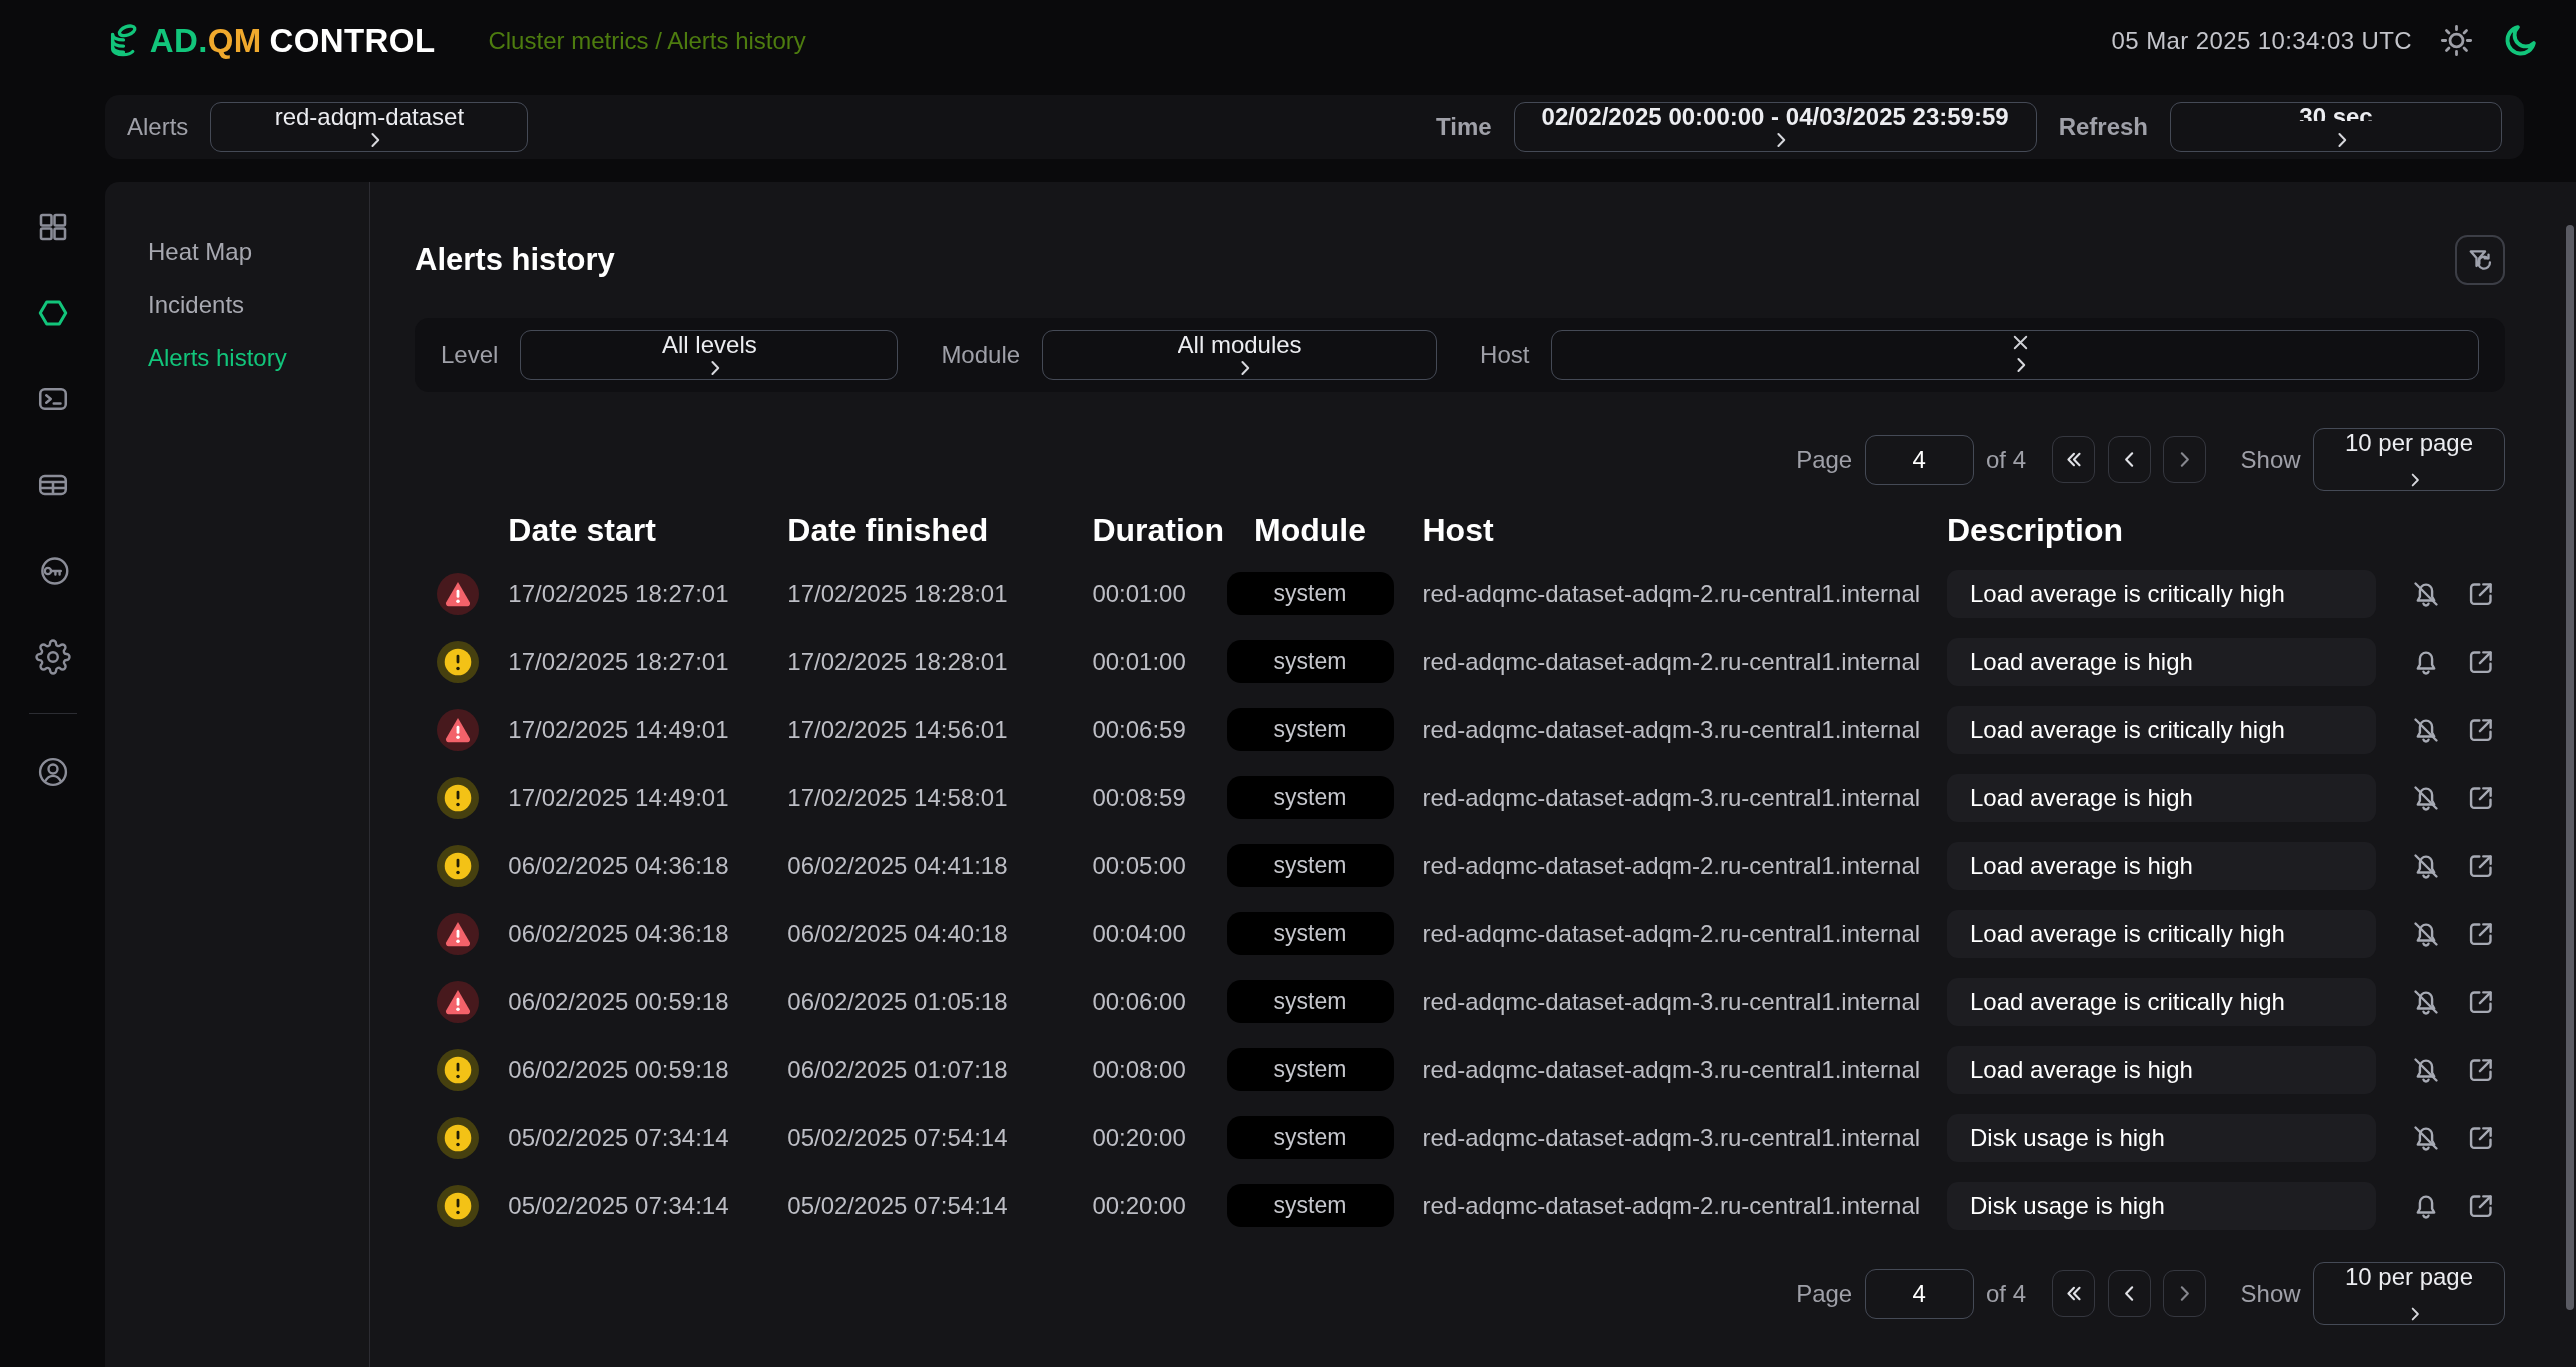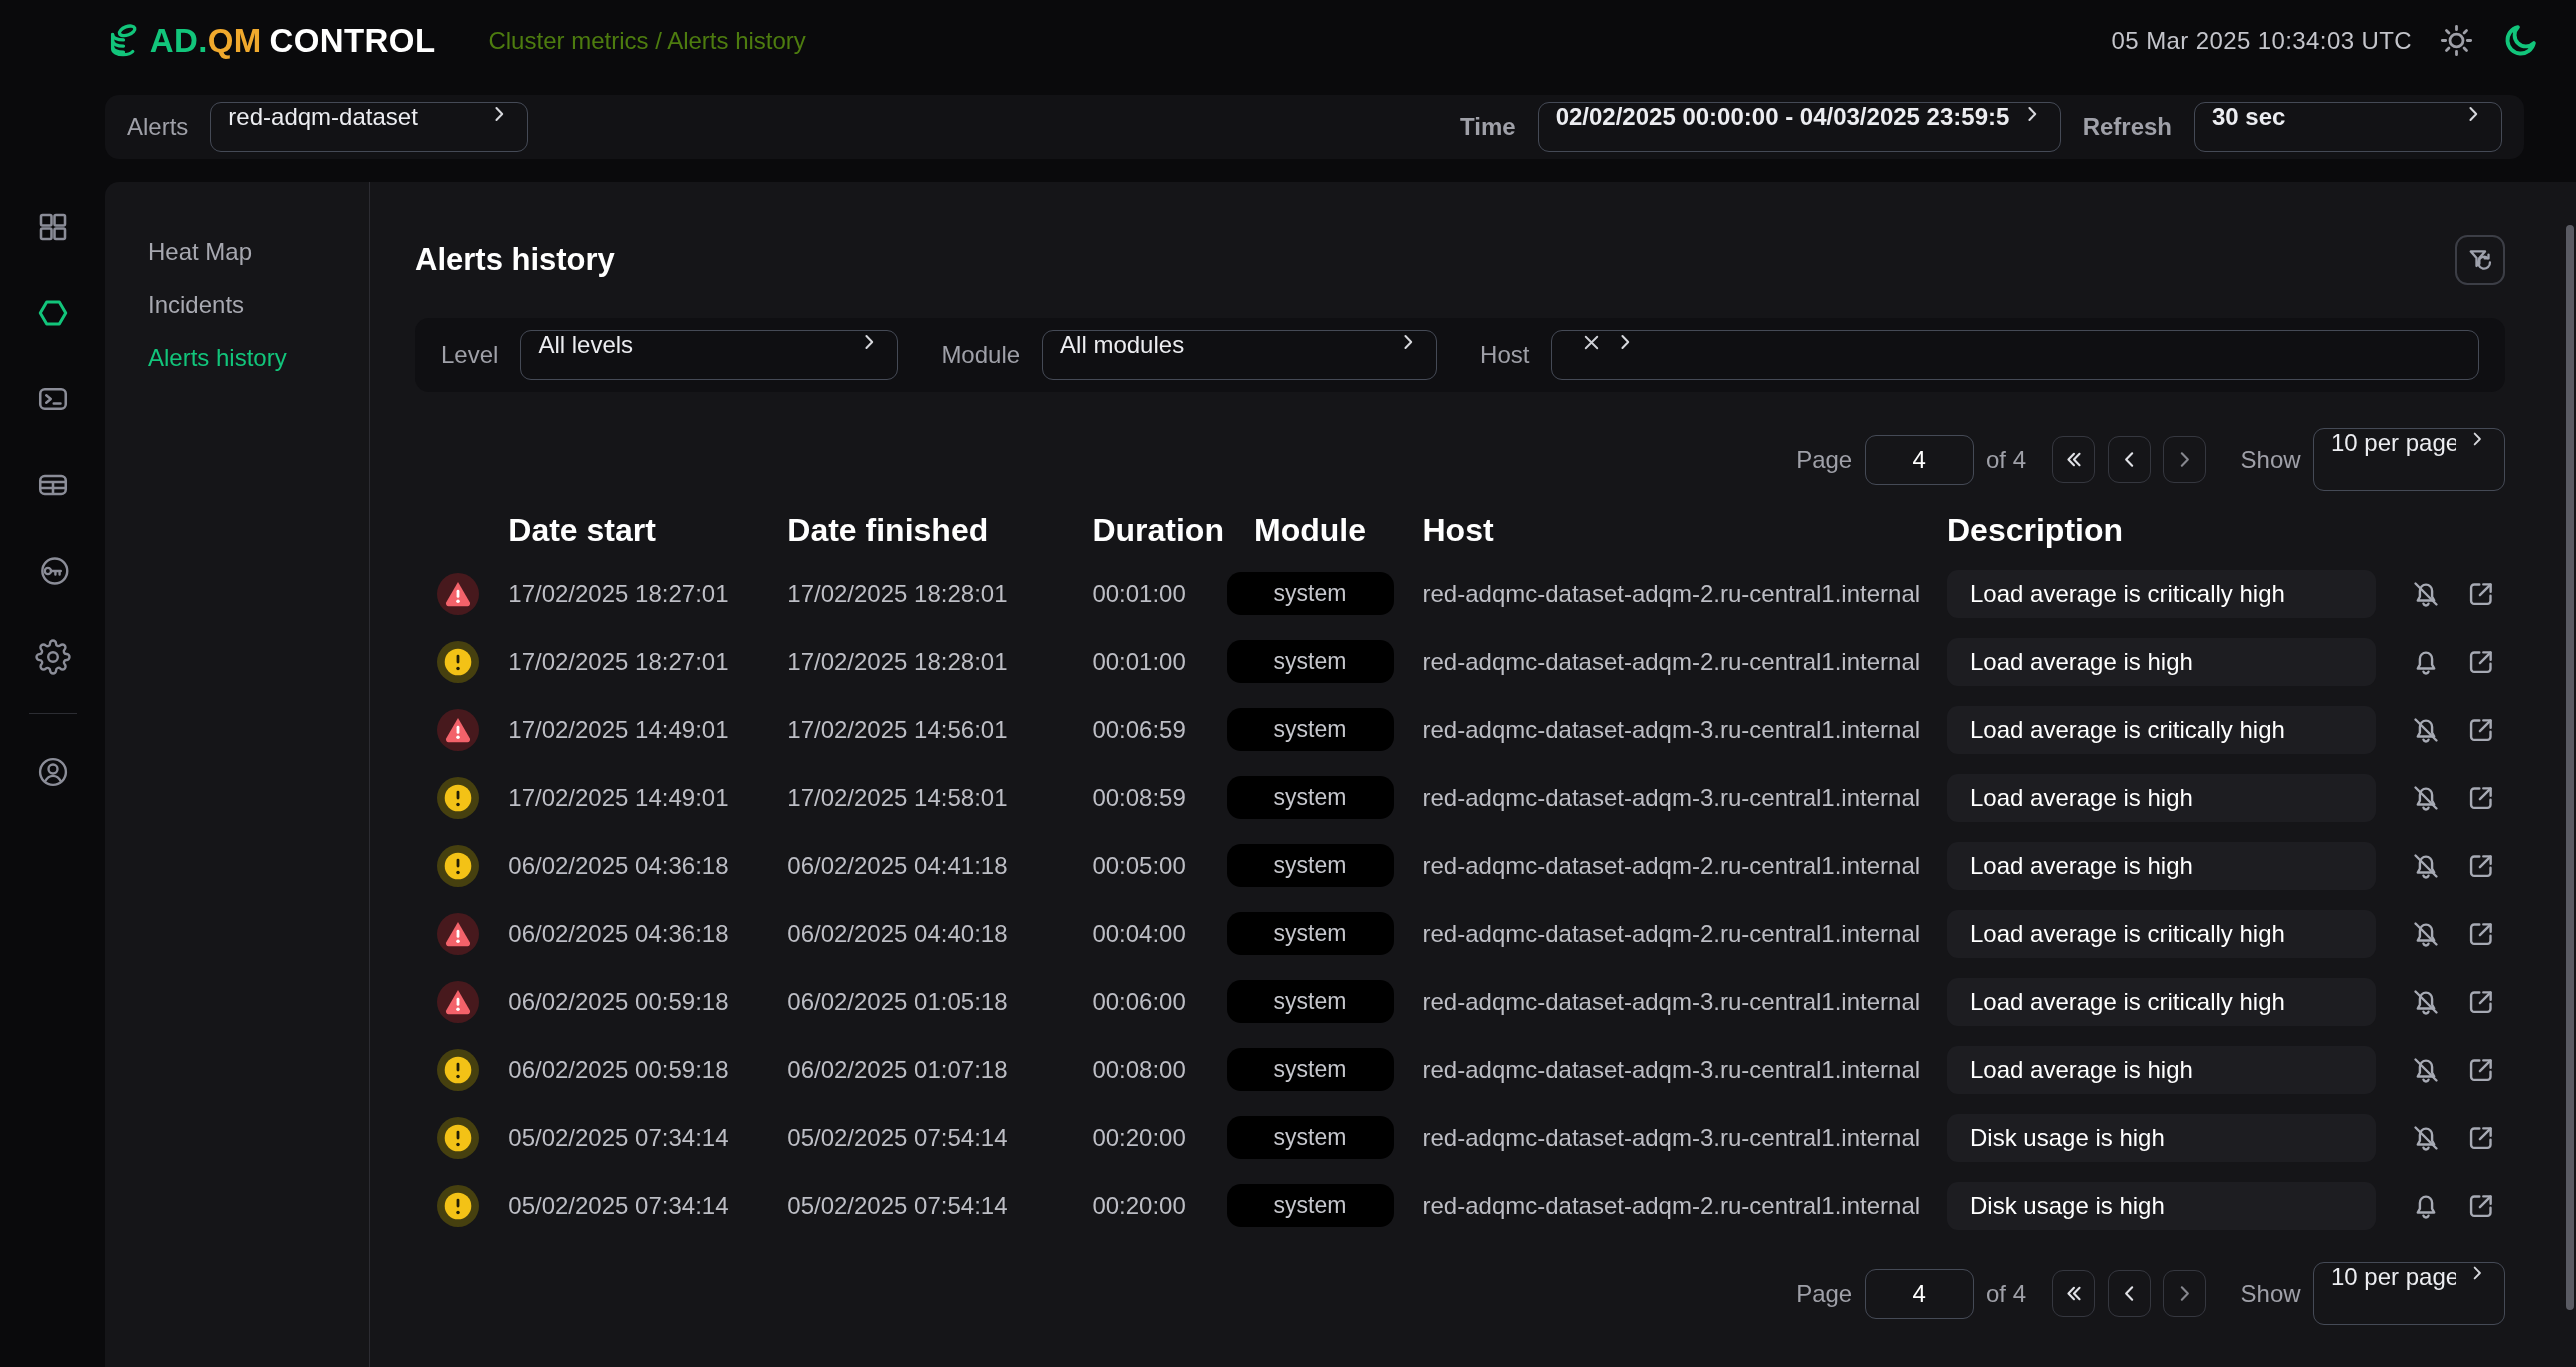--- a/index.html
+++ b/index.html
@@ -16,28 +16,28 @@
   .lg-ctl{color:#ffffff;margin-left:7.8px;}
   .crumb{margin-left:53px;font-size:24px;color:#4d7c0f;}
   .hdr-right{margin-left:auto;margin-right:36px;display:flex;align-items:center;gap:26px;}
   .clock{font-size:24px;color:#c4c5cb;letter-spacing:0.4px;}
   .theme-ic{cursor:pointer;}
 
   
   .toolbar{position:absolute;left:105px;top:95px;width:2419px;height:64px;background:#121215;
            border-radius:14px;display:flex;align-items:center;padding:0 22px;box-sizing:border-box;}
   .lbl{font-size:24px;color:#9fa0a8;white-space:nowrap;}
-  .dd{height:50px;border:1.6px solid #454a56;border-radius:11px;display:flex;align-items:flex-start;
-      padding:0 17px;box-sizing:border-box;cursor:pointer;background:transparent;}
+  .dd{height:50px;border:1.6px solid #454a56;border-radius:11px;display:flex;align-items:center;
+      padding:0 17px;box-sizing:border-box;cursor:pointer;background:transparent;flex-direction:column;}
   .dd .val{flex:1;font-size:24px;color:#ecedf1;white-space:nowrap;overflow:hidden;}
   .dd .chev{color:#d7d8dd;margin-left:11px;}
   .dd-cluster{width:318px;margin-left:22px;}
   .tb-right{margin-left:auto;display:flex;align-items:center;gap:22px;font-weight:bold;}
   .dd-time{width:523px;}
-  .dd-refresh{width:308px;gap:8px;}
+  .dd-refresh{width:332px;gap:8px;}
 
   
   .panel{position:absolute;left:105px;top:182px;right:0;bottom:0;background:#151518;
          border-top-left-radius:14px;}
   .subnav{position:absolute;left:0;top:0;bottom:0;width:265px;border-right:1.6px solid #2c2c32;
           padding-top:43px;box-sizing:border-box;}
   .subnav-item{height:53px;line-height:53px;padding-left:43px;font-size:24px;color:#a7a8b0;cursor:pointer;}
   .subnav-item.active{color:var(--accent,#12c57b);}
   .content{position:absolute;left:267px;top:0;right:0;bottom:0;padding:0 71px 0 43px;box-sizing:border-box;}
 

